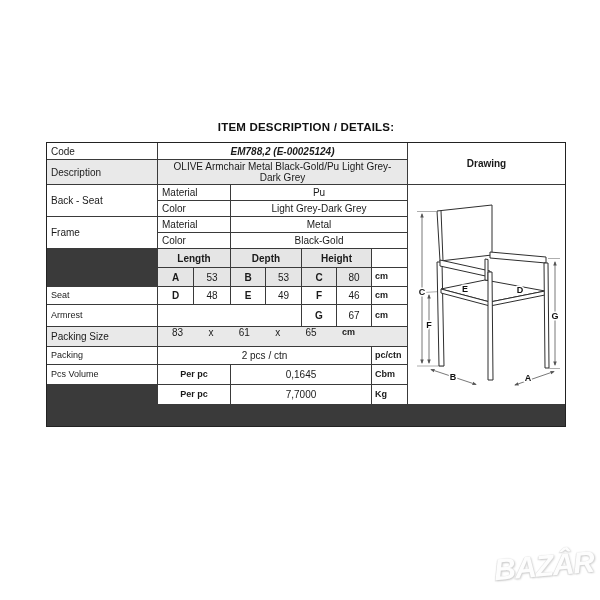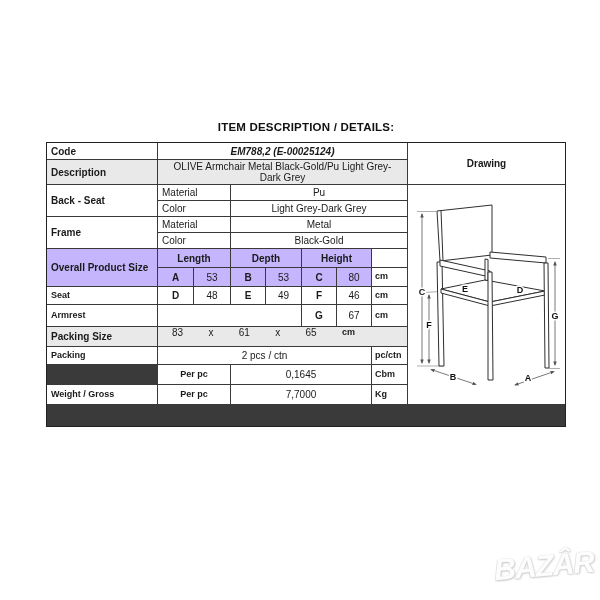--- a/index.html
+++ b/index.html
@@ -15,25 +15,25 @@
     position:absolute;left:46px;top:142px;
     display:grid;
     grid-template-columns:110px 35px 36px 34px 35px 34px 34px 35px 157px;
     grid-template-rows:16px 24px 15px 15px 15px 15px 18px 18px 17px 21px 19px 17px 19px 19px 21px;
     gap:1px;background:#3a3a3a;border:1.5px solid #222;
   }
   .cell{
     background:#fff;display:flex;align-items:center;justify-content:center;
     font-size:10px;line-height:1.1;white-space:nowrap;overflow:hidden;
   }
-  .lbl{justify-content:flex-start;padding-left:4px;font-weight:bold;}
+  .lbl{justify-content:flex-start;padding-left:4px;font-weight:normal;}
   .sm{font-size:9px;}
   .b{font-weight:bold;}
   .grey{background:#e9e9e9;}
-  .yellow{background:#c4b5fd;}
+  .yellow{background:#e5e5e5;}
   .wrap{white-space:normal;text-align:center;padding:0 6px;line-height:1.15;}
   .spread{justify-content:space-between;padding:0 52px 8px 14px;}
   .drawing-cell{align-items:stretch;justify-content:stretch;padding:0;}
   .drawing-cell svg{width:100%;height:100%;display:block;}
   svg text{font-family:"Liberation Sans",sans-serif;font-size:9px;font-weight:bold;fill:#111;
     paint-order:stroke;stroke:#ffffff;stroke-width:3px;stroke-linejoin:round;}
   .chair{fill:#fff;stroke:#2e2e2e;stroke-width:1;stroke-linejoin:round;}
   .dim{stroke:#555;stroke-width:.8;fill:none;}
   .tick{stroke:#777;stroke-width:.6;}
   .watermark{
@@ -62,21 +62,20 @@
   <div class="cell" style="grid-area:3/4/4/9;">Pu</div>
   <div class="cell" style="grid-area:4/2/5/4;justify-content:flex-start;padding-left:4px;">Color</div>
   <div class="cell" style="grid-area:4/4/5/9;">Light Grey-Dark Grey</div>
 
   <div class="cell lbl" style="grid-area:5/1/7/2;">Frame</div>
   <div class="cell" style="grid-area:5/2/6/4;justify-content:flex-start;padding-left:4px;">Material</div>
   <div class="cell" style="grid-area:5/4/6/9;">Metal</div>
   <div class="cell" style="grid-area:6/2/7/4;justify-content:flex-start;padding-left:4px;">Color</div>
   <div class="cell" style="grid-area:6/4/7/9;">Black-Gold</div>
 
-  <div class="cell lbl yellow" style="grid-area:7/1/9/2;white-space:normal;">Overall Product Size</div>
   <div class="cell b yellow" style="grid-area:7/2/8/4;">Length</div>
   <div class="cell b yellow" style="grid-area:7/4/8/6;">Depth</div>
   <div class="cell b yellow" style="grid-area:7/6/8/8;">Height</div>
   <div class="cell" style="grid-area:7/8/8/9;"></div>
   <div class="cell b yellow" style="grid-area:8/2/9/3;">A</div>
   <div class="cell yellow" style="grid-area:8/3/9/4;">53</div>
   <div class="cell b yellow" style="grid-area:8/4/9/5;">B</div>
   <div class="cell yellow" style="grid-area:8/5/9/6;">53</div>
   <div class="cell b yellow" style="grid-area:8/6/9/7;">C</div>
   <div class="cell yellow" style="grid-area:8/7/9/8;">80</div>
@@ -104,25 +103,25 @@
     <span>61</span>
     <span>x</span>
     <span>65</span>
     <span class="b sm">cm</span>
   </div>
 
   <div class="cell lbl sm" style="grid-area:12/1/13/2;">Packing</div>
   <div class="cell" style="grid-area:12/2/13/8;">2 pcs / ctn</div>
   <div class="cell b sm" style="grid-area:12/8/13/9;justify-content:flex-start;padding-left:3px;">pc/ctn</div>
 
+  <div class="cell lbl sm" style="grid-area:13/1/14/2;">Pcs Volume</div>
   <div class="cell b sm" style="grid-area:13/2/14/4;">Per pc</div>
   <div class="cell" style="grid-area:13/4/14/8;">0,1645</div>
   <div class="cell b sm" style="grid-area:13/8/14/9;justify-content:flex-start;padding-left:3px;">Cbm</div>
 
-  <div class="cell lbl sm" style="grid-area:14/1/15/2;">Weight / Gross</div>
   <div class="cell b sm" style="grid-area:14/2/15/4;">Per pc</div>
   <div class="cell" style="grid-area:14/4/15/8;">7,7000</div>
   <div class="cell b sm" style="grid-area:14/8/15/9;justify-content:flex-start;padding-left:3px;text-align:right;">Kg</div>
 
 
   <div class="cell drawing-cell" style="grid-area:3/9/15/10;">
     <svg viewBox="0 0 157 219">
       <defs>
         <marker id="arr" viewBox="0 0 10 10" refX="8" refY="5" markerWidth="5.5" markerHeight="5.5" orient="auto-start-reverse">
           <path d="M0,1 L10,5 L0,9 z" fill="#555"></path>

